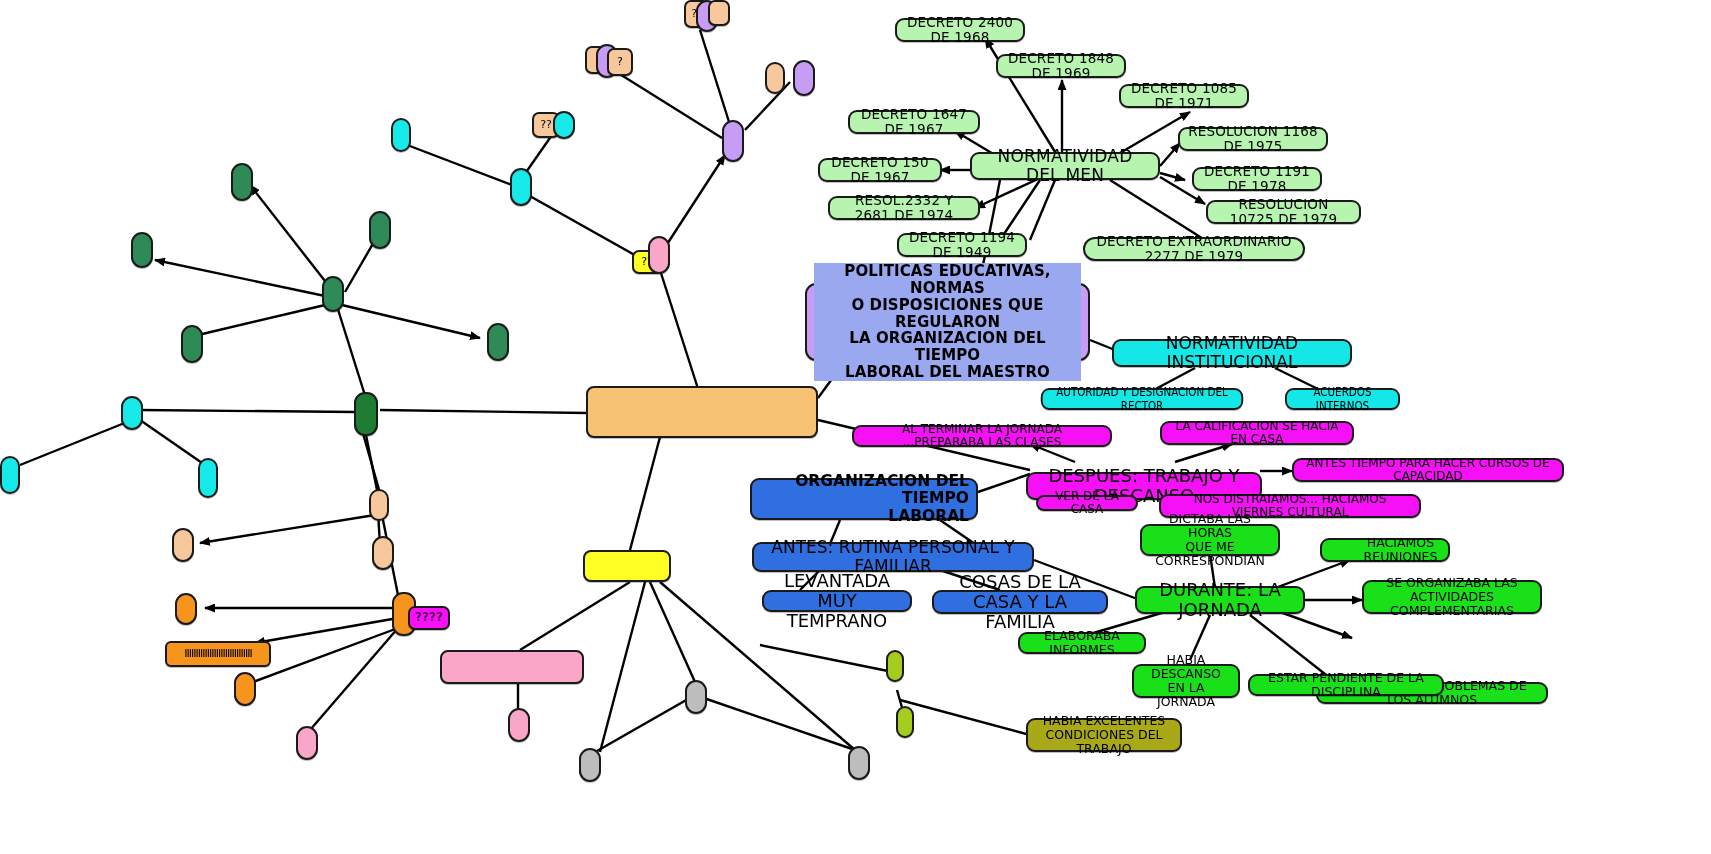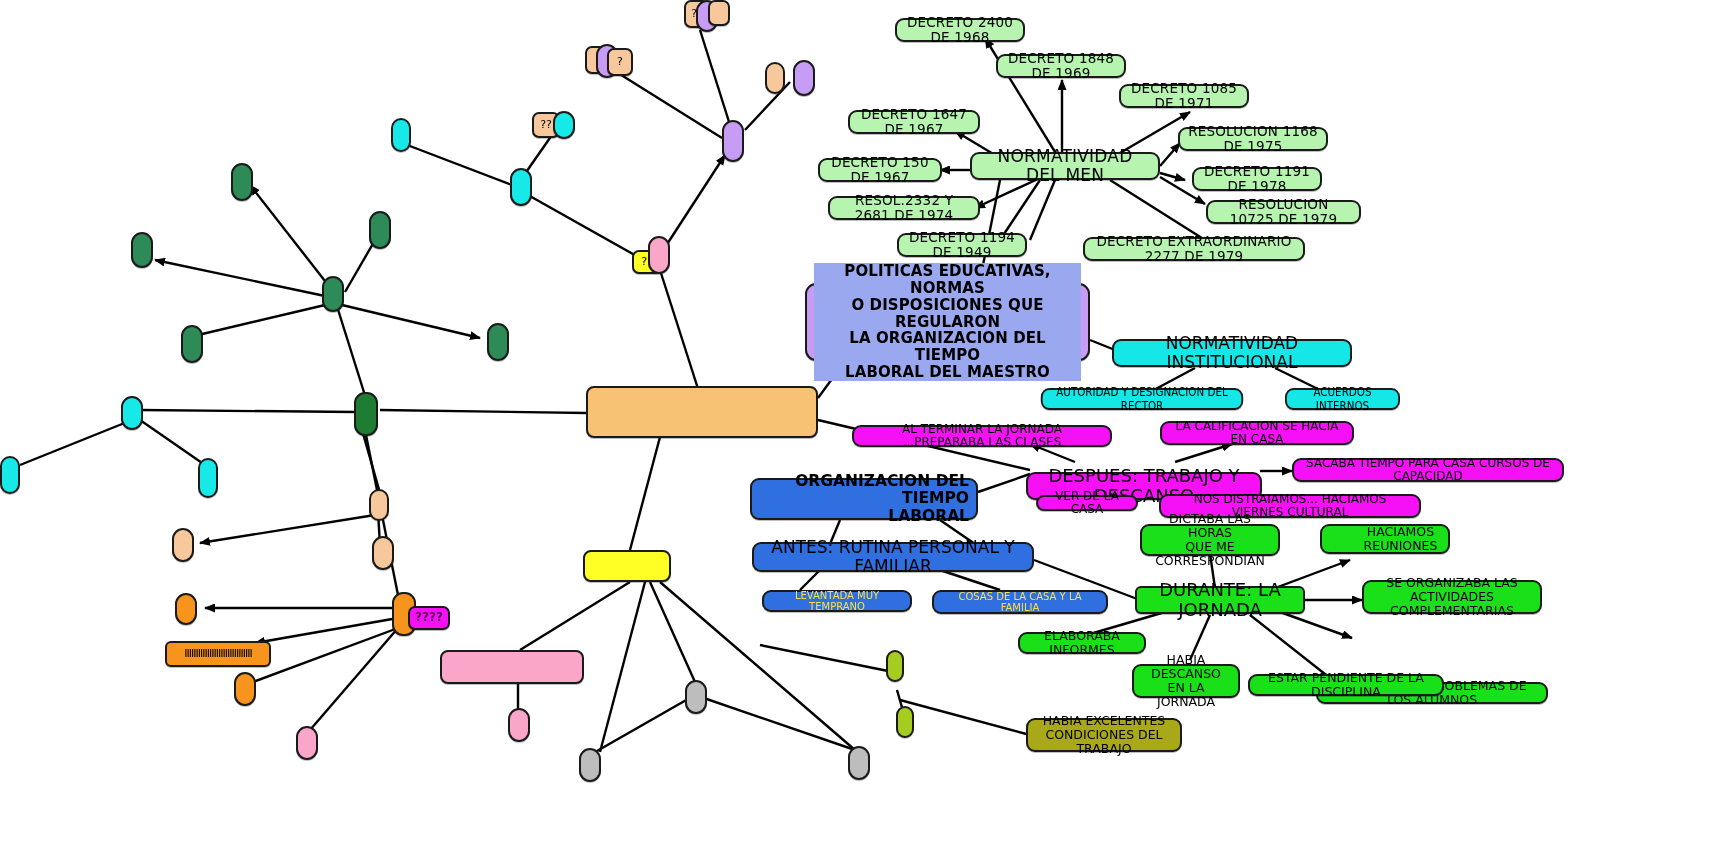--- a/index.html
+++ b/index.html
@@ -28,22 +28,22 @@
   .pill{border-radius:11px;padding:0;}
   
   .t-green   {background:#b6f4b0;font-size:13.5px;letter-spacing:.2px;}
   .t-purple  {background:#c79cf5;font-weight:bold;font-size:15px;letter-spacing:.1px;border-radius:11px;}
   .t-cyanbig {background:#15e6e6;font-size:17px;}
   .t-cyan    {background:#15e6e6;font-size:12.5px;font-stretch:condensed;transform:scaleX(.92);transform-origin:center;}
   .t-magbig  {background:#f510f5;font-size:18px;}
   .t-mag     {background:#f510f5;font-size:12px;}
   .t-bluebig {background:#2f6fe0;font-size:17px;color:#000;}
   .t-bluebold{background:#2f6fe0;font-size:15.5px;font-weight:bold;color:#000;}
-  .t-blue    {background:#2f6fe0;font-size:10px;color:#fde047;}
-  .t-grnbig  {background:#19e019;font-size:18px;border-radius:6px;}
+  .t-blue    {background:#2f6fe0;font-size:18px;color:#000000;}
+  .t-grnbig  {background:#19e019;font-size:18px;}
   .t-grn     {background:#19e019;font-size:12.5px;}
   .t-olive   {background:#a8a818;font-size:12.5px;}
   .t-orange  {background:#f7c273;}
   .t-orange2 {background:#f7941e;}
   .t-peach   {background:#f7c89b;}
   .t-yellow  {background:#ffff26;}
   .t-pink    {background:#f9a6c8;}
   .t-lav     {background:#c79cf5;}
   .t-dgreen  {background:#2e8b57;}
   .t-dgreen2 {background:#1e7d32;}
@@ -157,54 +157,54 @@
       <line x1="745" y1="130" x2="790" y2="82"></line>
     </g>
   </svg>
 
   <div class="node t-green" style="left:895px;top:18px;width:130px;height:24px;">DECRETO 2400 DE 1968</div>
   <div class="node t-green" style="left:996px;top:54px;width:130px;height:24px;">DECRETO 1848 DE 1969</div>
   <div class="node t-green" style="left:1119px;top:84px;width:130px;height:24px;">DECRETO 1085 DE 1971</div>
   <div class="node t-green" style="left:1178px;top:127px;width:150px;height:24px;">RESOLUCION 1168 DE 1975</div>
   <div class="node t-green" style="left:1192px;top:167px;width:130px;height:24px;">DECRETO 1191 DE 1978</div>
   <div class="node t-green" style="left:1206px;top:200px;width:155px;height:24px;">RESOLUCION 10725 DE 1979</div>
-  <div class="node t-green" style="left:1083px;top:237px;width:222px;height:24px;">DECRETO EXTRAORDINARIO 2277 DE 1979</div>
+  <div class="node t-green" style="left:1083px;top:237px;width:222px;height:24px;border-radius:12px;">DECRETO EXTRAORDINARIO 2277 DE 1979</div>
   <div class="node t-green" style="left:897px;top:233px;width:130px;height:24px;">DECRETO 1194 DE 1949</div>
   <div class="node t-green" style="left:828px;top:196px;width:152px;height:24px;">RESOL.2332 Y 2681 DE 1974</div>
   <div class="node t-green" style="left:818px;top:158px;width:124px;height:24px;">DECRETO 150 DE 1967</div>
   <div class="node t-green" style="left:848px;top:110px;width:132px;height:24px;">DECRETO 1647 DE 1967</div>
   <div class="node t-green" style="left:970px;top:152px;width:190px;height:28px;font-size:17px;">NORMATIVIDAD DEL MEN</div>
 
   <div class="node t-cyanbig" style="left:1112px;top:339px;width:240px;height:28px;">NORMATIVIDAD INSTITUCIONAL</div>
 
   <div class="node t-purple" style="left:805px;top:283px;width:285px;height:78px;flex-direction:column;">
     <span class="sel" style="white-space:pre-line;">POLITICAS EDUCATIVAS, NORMAS
 O DISPOSICIONES QUE REGULARON
 LA ORGANIZACION DEL TIEMPO
 LABORAL DEL MAESTRO</span><span class="caret"></span>
   </div>
   <div class="node t-cyan" style="left:1032px;top:388px;width:220px;height:22px;">AUTORIDAD Y DESIGNACION DEL RECTOR</div>
   <div class="node t-cyan" style="left:1280px;top:388px;width:125px;height:22px;">ACUERDOS INTERNOS</div>
 
   <div class="node t-mag" style="left:852px;top:425px;width:260px;height:22px;">AL TERMINAR LA JORNADA ...PREPARABA LAS CLASES</div>
   <div class="node t-mag" style="left:1148px;top:421px;width:194px;height:24px;margin-left:12px;">LA CALIFICACION SE HACIA EN CASA</div>
   <div class="node t-magbig" style="left:1026px;top:472px;width:236px;height:28px;">DESPUES: TRABAJO Y DESCANSO</div>
-  <div class="node t-mag" style="left:1292px;top:458px;width:272px;height:24px;">SACABA TIEMPO PARA CASA CURSOS DE CAPACIDAD</div>
+  <div class="node t-mag" style="left:1292px;top:458px;width:272px;height:24px;">ANTES TIEMPO PARA HACER CURSOS DE CAPACIDAD</div>
   <div class="node t-mag" style="left:1036px;top:495px;width:102px;height:16px;">VER DE LA CASA</div>
   <div class="node t-mag" style="left:1159px;top:494px;width:262px;height:24px;">NOS DISTRAIAMOS... HACIAMOS VIERNES CULTURAL</div>
 
   <div class="node t-bluebold" style="left:750px;top:478px;width:228px;height:42px;text-align:right;">ORGANIZACION DEL TIEMPO
 LABORAL</div>
   <div class="node t-bluebig" style="left:752px;top:542px;width:282px;height:30px;">ANTES: RUTINA PERSONAL Y FAMILIAR</div>
   <div class="node t-blue" style="left:762px;top:590px;width:150px;height:22px;">LEVANTADA MUY TEMPRANO</div>
   <div class="node t-blue" style="left:932px;top:590px;width:176px;height:24px;">COSAS DE LA CASA Y LA FAMILIA</div>
 
   <div class="node t-grn" style="left:1140px;top:524px;width:140px;height:32px;">DICTABA LAS HORAS
 QUE ME CORRESPONDIAN</div>
-  <div class="node t-grn" style="left:1320px;top:524px;width:130px;height:30px;padding-left:38px;">HACIAMOS REUNIONES</div>
+  <div class="node t-grn" style="left:1320px;top:538px;width:130px;height:24px;padding-left:38px;">HACIAMOS REUNIONES</div>
   <div class="node t-grnbig" style="left:1135px;top:586px;width:170px;height:28px;">DURANTE:  LA JORNADA</div>
   <div class="node t-grn" style="left:1362px;top:580px;width:180px;height:34px;">SE ORGANIZABA LAS
 ACTIVIDADES COMPLEMENTARIAS</div>
   <div class="node t-grn" style="left:1316px;top:634px;width:232px;height:22px;margin-top:48px;">ATENDER LOS PROBLEMAS DE LOS ALUMNOS</div>
   <div class="node t-grn" style="left:1248px;top:674px;width:196px;height:22px;">ESTAR PENDIENTE DE LA DISCIPLINA</div>
   <div class="node t-grn" style="left:1132px;top:664px;width:108px;height:34px;">HABIA DESCANSO
 EN LA JORNADA</div>
   <div class="node t-grn" style="left:1018px;top:632px;width:128px;height:22px;">ELABORABA INFORMES</div>
 
   <div class="node t-olive" style="left:1026px;top:718px;width:156px;height:34px;">HABIA EXCELENTES

